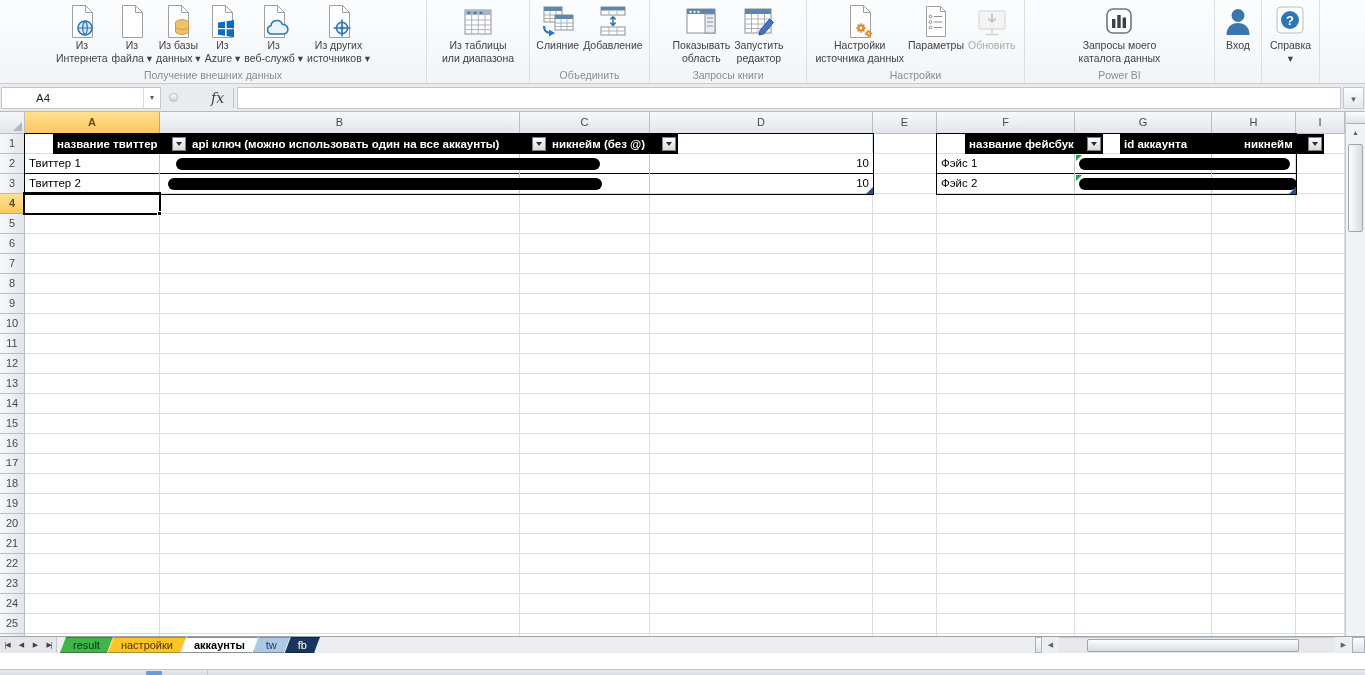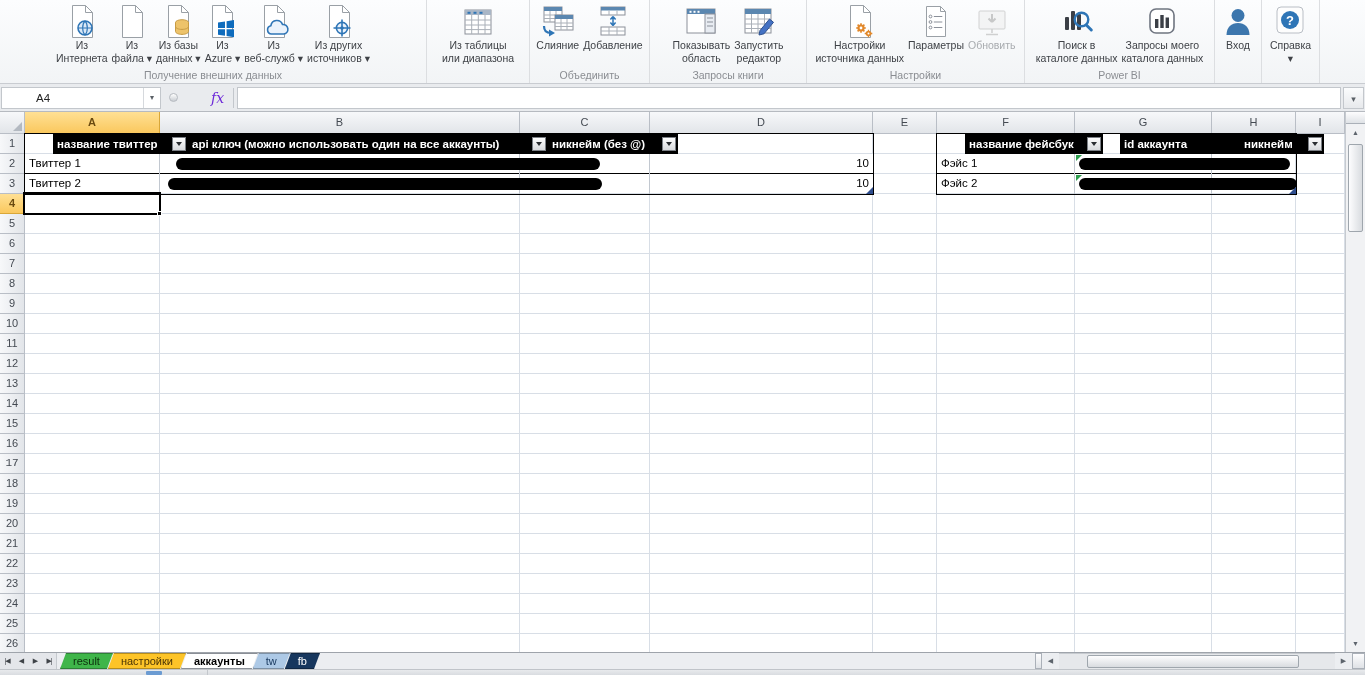--- a/index.html
+++ b/index.html
@@ -27,21 +27,21 @@
   .fbar { position:absolute; top:84px; left:0; right:0; height:28px;
     background:#e9ebee; border-bottom:1px solid #b6bac0; display:flex; align-items:center; }
   .namebox { width:160px; height:22px; background:#fff; border:1px solid #c3c7cc;
     margin-left:1px; position:relative; font-size:11.5px; padding-left:34px;
     line-height:20px; color:#222; }
   .nb-arrow { position:absolute; right:0; top:0; width:17px; height:20px;
     border-left:1px solid #d6d9dd; text-align:center; font-size:8px; color:#5a6066; line-height:20px; }
   .nb-dots { width:9px; height:9px; border-radius:50%; margin:0 7px 0 8px;
     background:linear-gradient(#ffffff,#c9cdd2); border:1px solid #b6bac0; }
   .fx { font-style:italic; font-family:"DejaVu Serif", serif; font-size:14px;
-    color:#6d28d9; padding:0 9px 0 26px;text-align:right; }
+    color:#404040; padding:0 9px 0 26px;text-align:right; }
   .fdiv { width:1px; height:20px; background:#c3c7cc; }
   .fvalue { flex:1; height:22px; background:#fff; border:1px solid #c3c7cc; margin:0 2px 0 3px; }
   .fchevron { width:21px; height:22px; text-align:center; font-size:9px; color:#5a6066;
     line-height:22px; background:linear-gradient(#fbfcfd,#e7e9ec); border:1px solid #c3c7cc;
     margin-right:1px; cursor:pointer; }
 
   
   .sheet { position:absolute; top:112px; left:0; width:1345px; height:540px;
     overflow:hidden; background:#fff; }
   .corner { position:absolute; left:0; top:0; width:25px; height:22px;
@@ -90,21 +90,21 @@
     background:#f1f2f4; border-left:1px solid #c6cacf; }
   .vsplit { height:12px; background:linear-gradient(#fdfdfe,#dfe2e6);
     border-bottom:1px solid #aab0b8; cursor:row-resize; }
   .varrow { height:17px; text-align:center; font-size:7px; color:#5d646c; line-height:17px; cursor:pointer; }
   .vthumb { position:absolute; left:2px; right:2px; top:32px; height:88px;
     background:linear-gradient(90deg,#fdfdfe,#d9dce0); border:1px solid #9fa6ad;
     border-radius:2px; cursor:grab; }
   .varrow.down { position:absolute; bottom:0; left:0; right:0; }
 
   
-  .tabbar { position:absolute; left:0; right:0; top:652px; height:17px;
+  .tabbar { position:absolute; left:0; right:0; top:636px; height:17px;
     background:#eceef1; border-top:1px solid #9fa4ab; display:flex; align-items:flex-start; }
   .tabnav { display:flex; align-items:stretch; background:#e4e6ea; border-right:1px solid #c6cacf; }
   .navbtn { width:14px; text-align:center; font-size:7px; color:#3f4348;
     line-height:16px; cursor:pointer; letter-spacing:-1px; }
   .stab { position:relative; padding:0 13px; font-size:11px; line-height:16px;
     clip-path:polygon(6px 0, 100% 0, calc(100% - 6px) 100%, 0 100%);
     margin-left:-5px; box-shadow:inset 0 0 0 1px rgba(0,0,0,.28); cursor:pointer;
     white-space:nowrap; }
   .stab.active { font-weight:bold; z-index:3; box-shadow:inset 0 0 0 1px #8a8f96; }
   .newsheet { position:relative; width:26px; margin-left:-4px;
@@ -376,37 +376,20 @@
             </div>
             <div class="rib-lines">
               <div>Обновить</div>
             </div>
           </div>
         </div>
         <div class="rib-caption">Настройки</div>
       </div>
       <div class="rib-group" style="width: 190px;">
         <div class="rib-row">
-          <div class="rib-btn">
-            <div class="ic">
-              <svg width="34" height="34" viewBox="0 0 34 34">
-                <g fill="#3b3f46">
-                  <rect x="5" y="13" width="4" height="13" rx="1"></rect>
-                  <rect x="11" y="7" width="4" height="19" rx="1"></rect>
-                  <rect x="17" y="10" width="4" height="16" rx="1"></rect>
-                </g>
-                <circle cx="21.5" cy="15.5" r="6.8" fill="none" stroke="#2e75b6" stroke-width="2.4"></circle>
-                <path d="M26.3 21 l5 5" stroke="#2e75b6" stroke-width="3" stroke-linecap="round"></path>
-              </svg>
-            </div>
-            <div class="rib-lines">
-              <div>Поиск в</div>
-              <div>каталоге данных</div>
-            </div>
-          </div>
           <div class="rib-btn">
             <div class="ic">
               <svg width="34" height="34" viewBox="0 0 34 34">
                 <rect x="5" y="5" width="24" height="24" rx="6" fill="#fff" stroke="#6f7580" stroke-width="1.6"></rect>
                 <g fill="#3b3f46">
                   <rect x="10" y="15" width="3.4" height="9"></rect>
                   <rect x="15.3" y="11" width="3.4" height="13"></rect>
                   <rect x="20.6" y="13.5" width="3.4" height="10.5"></rect>
                 </g>
               </svg>

